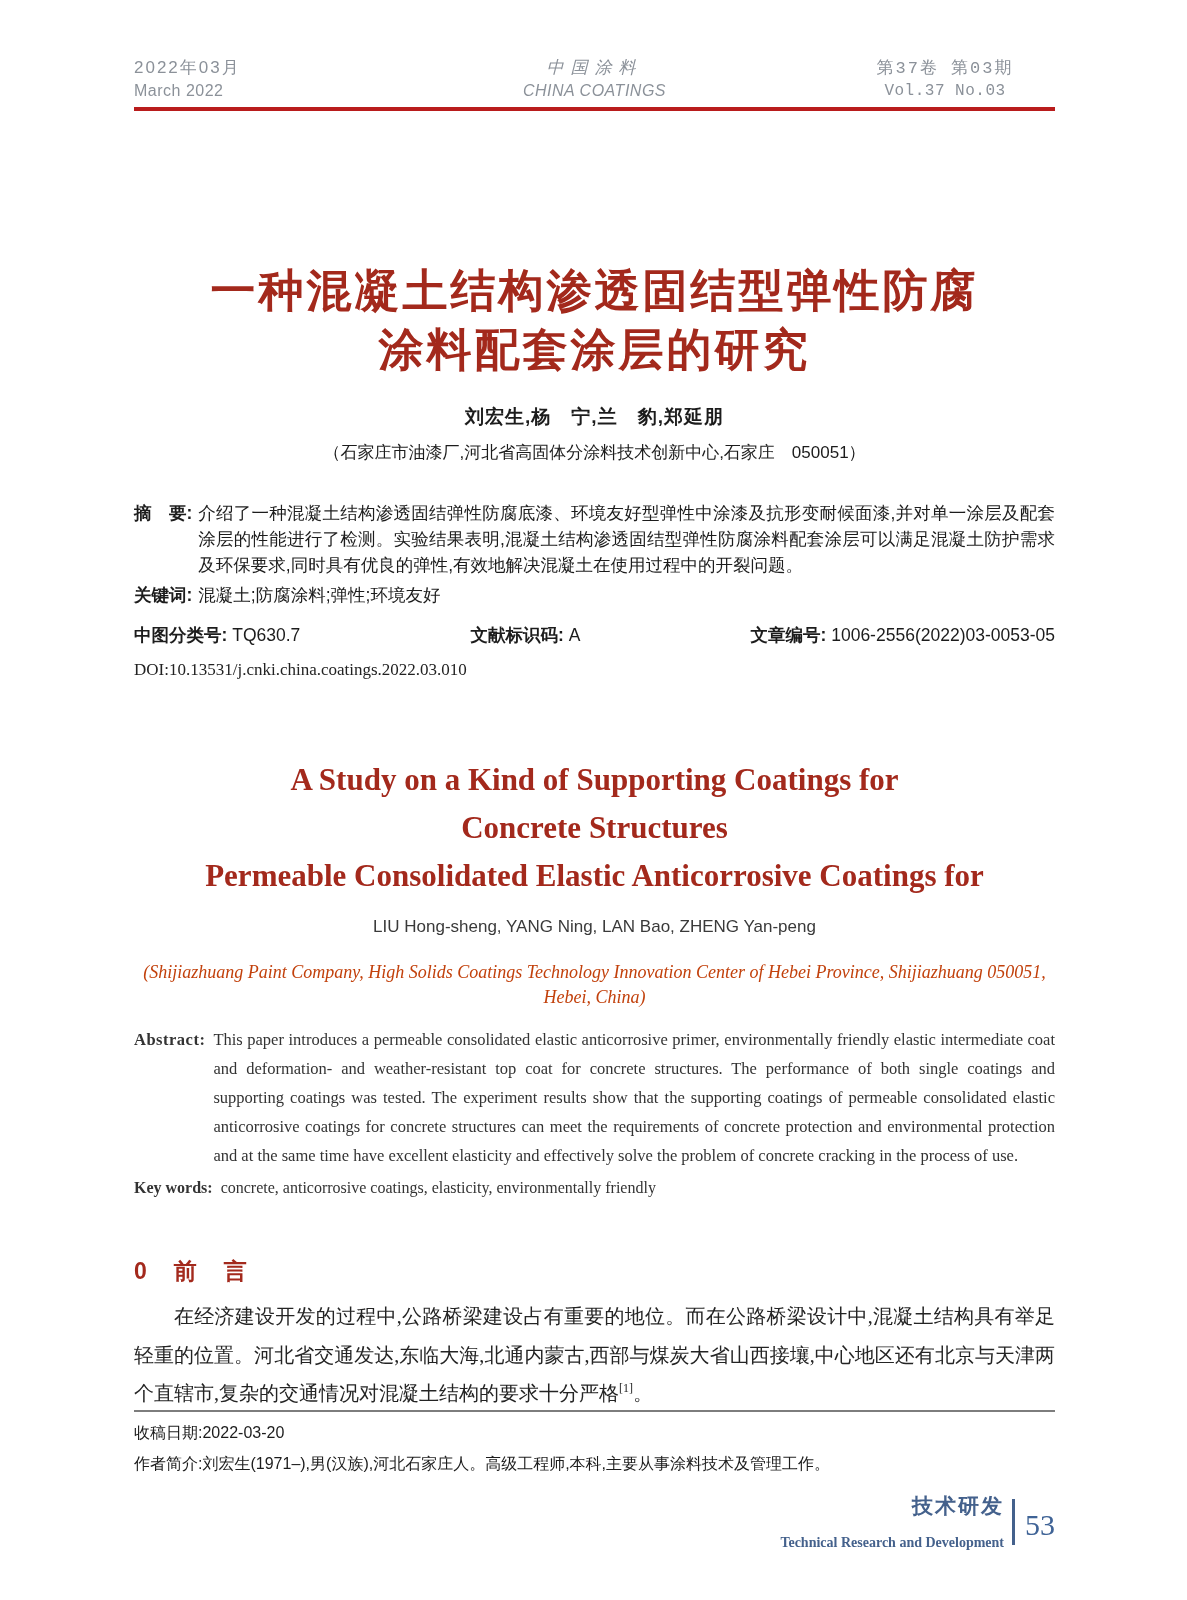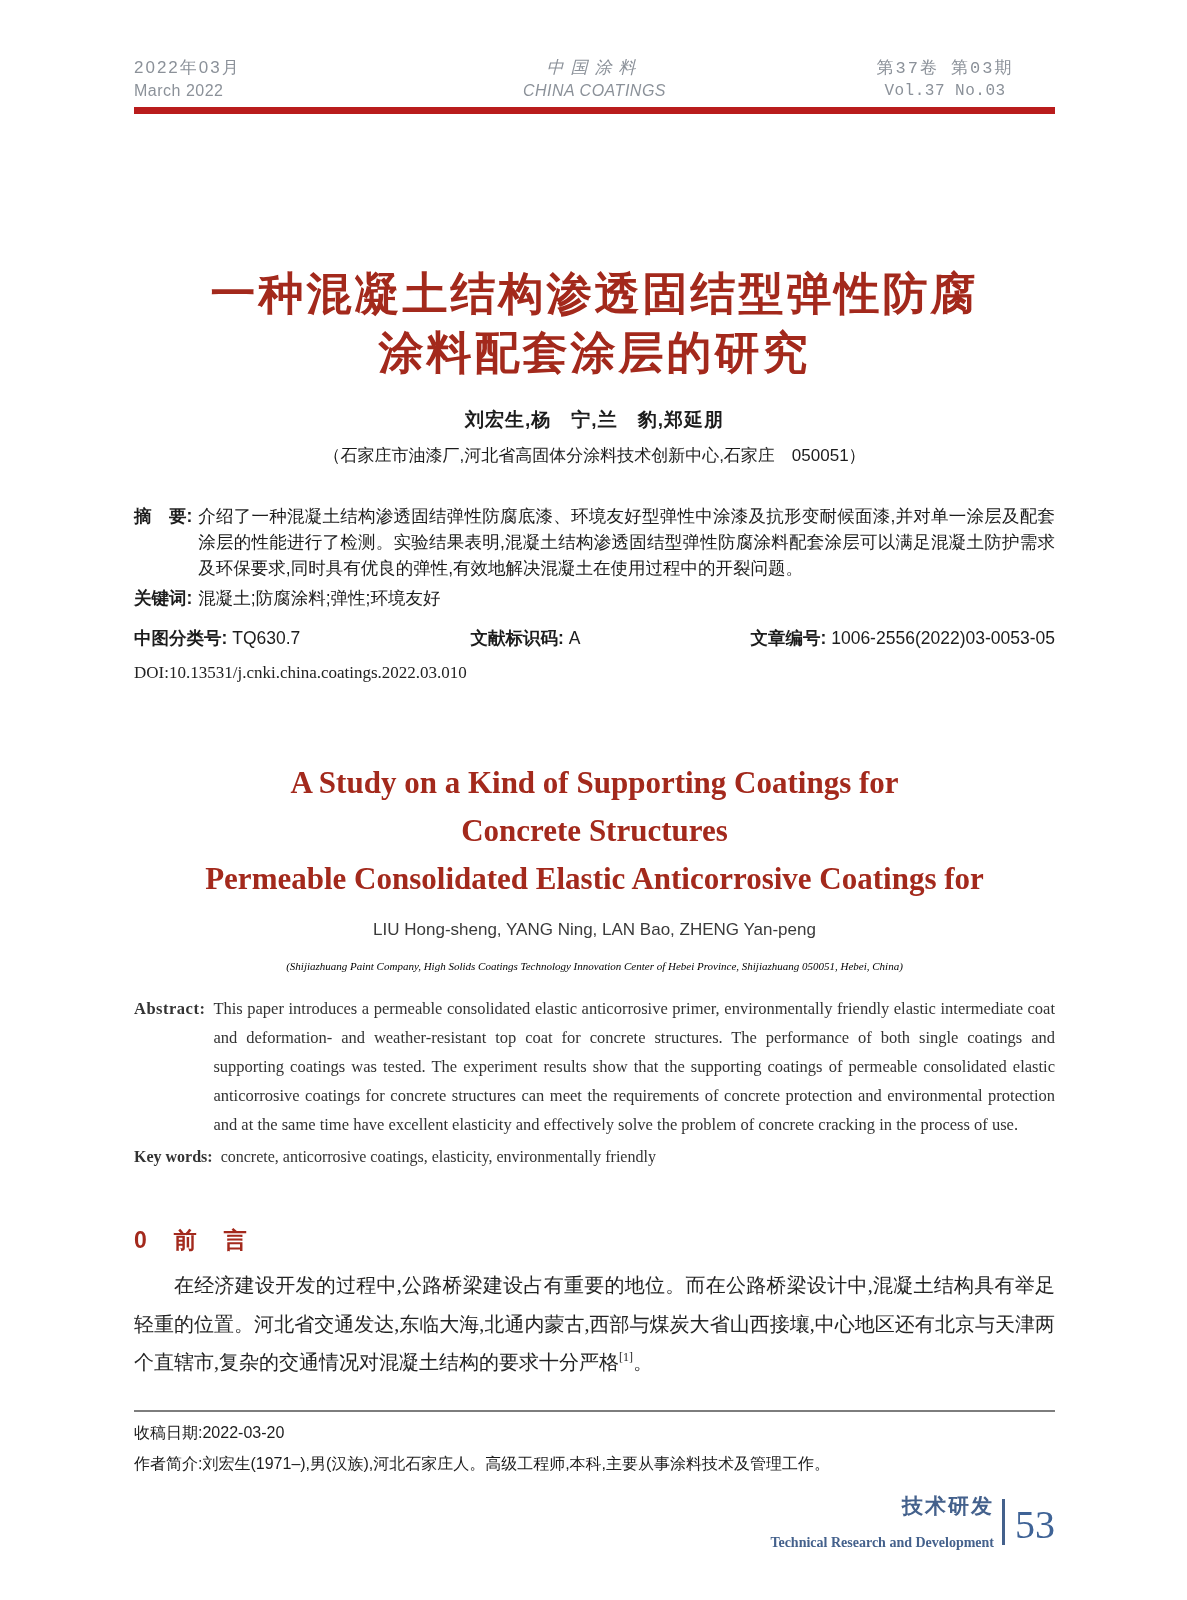--- a/index.html
+++ b/index.html
@@ -11,21 +11,21 @@
     background: #ffffff;
     padding: 0 132px 0 134px;
     overflow: hidden;
   }
 
   
   .jheader {
     margin-top: 56px;
     display: flex; justify-content: space-between; align-items: flex-end;
     color: #8b9199;
-    border-bottom: 7px solid #b91c1c;
+    border-bottom: 4px solid #b91c1c;
     padding-bottom: 7px;
   }
   .jheader .col { display: flex; flex-direction: column; gap: 3px; }
   .jheader .c-left   { text-align: left;  width: 220px; }
   .jheader .c-center { text-align: center; flex: 1; font-style: italic; }
   .jheader .c-right  { text-align: center; width: 220px; font-family: Liberation Mono, monospace; }
   .jheader .cn { font-size: 17px; letter-spacing: 2px; }
   .jheader .c-center .cn { letter-spacing: 7px; }
   .jheader .en { font-size: 16px; letter-spacing: 0.5px; }
 
@@ -92,27 +92,27 @@
     font-size: 31px;
     line-height: 48px;
   }
   .authors-en {
     margin-top: 17px;
     text-align: center;
     font-size: 17px;
     color: #3a3a3a;
   }
   .affil-en {
-    margin-top: 14px;
+    margin-top: 23px;
     text-align: center;
     font-family: "Liberation Serif", serif;
     font-style: italic;
-    font-size: 11px;
+    font-size: 18px;
     line-height: 25px;
-    color: #000000;
+    color: #c2410c;
   }
 
   
   .abstract-en {
     margin-top: 15px;
     display: flex;
     font-family: "Liberation Serif", serif;
     font-size: 16.5px;
     line-height: 29px;
     color: #333333;
@@ -174,21 +174,21 @@
   .pf-labels { text-align: right; color: #44618c; }
   .pf-cn { font-size: 21px; font-weight: bold; letter-spacing: 2px; }
   .pf-en { font-family: "Liberation Serif", serif; font-weight: bold; font-size: 14px; margin-top: 15px; }
   .pf-rule {
     width: 3px; height: 46px;
     background: #44618c;
     margin: 0 10px 0 8px;
   }
   .pf-num {
     font-family: "Liberation Serif", serif;
-    font-size: 40px;
+    font-size: 30px;
     color: #3f6396;
     padding-top: 6px;
   }
 </style>
 </head>
 <body>
 
 <div class="page">
 
   <div class="jheader">

